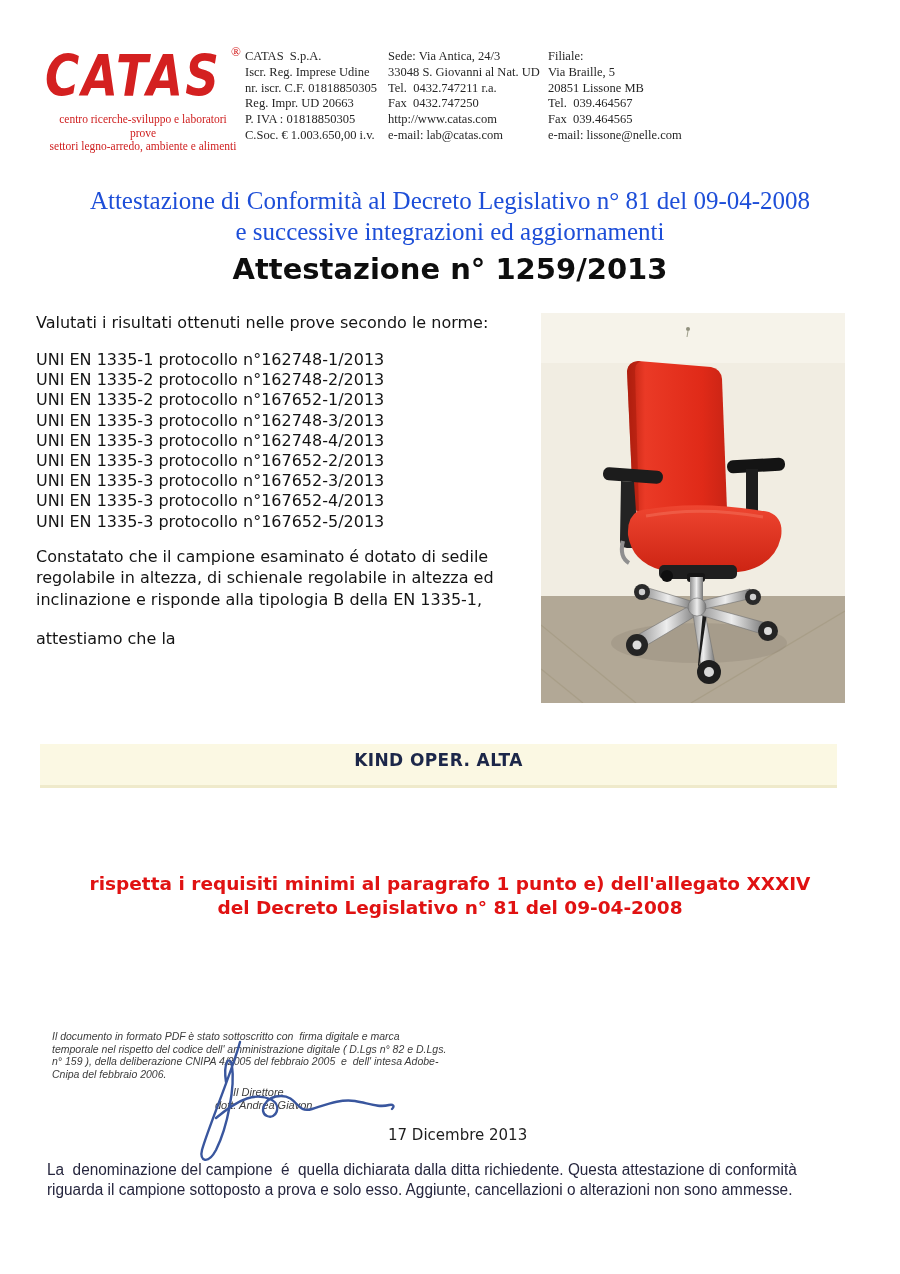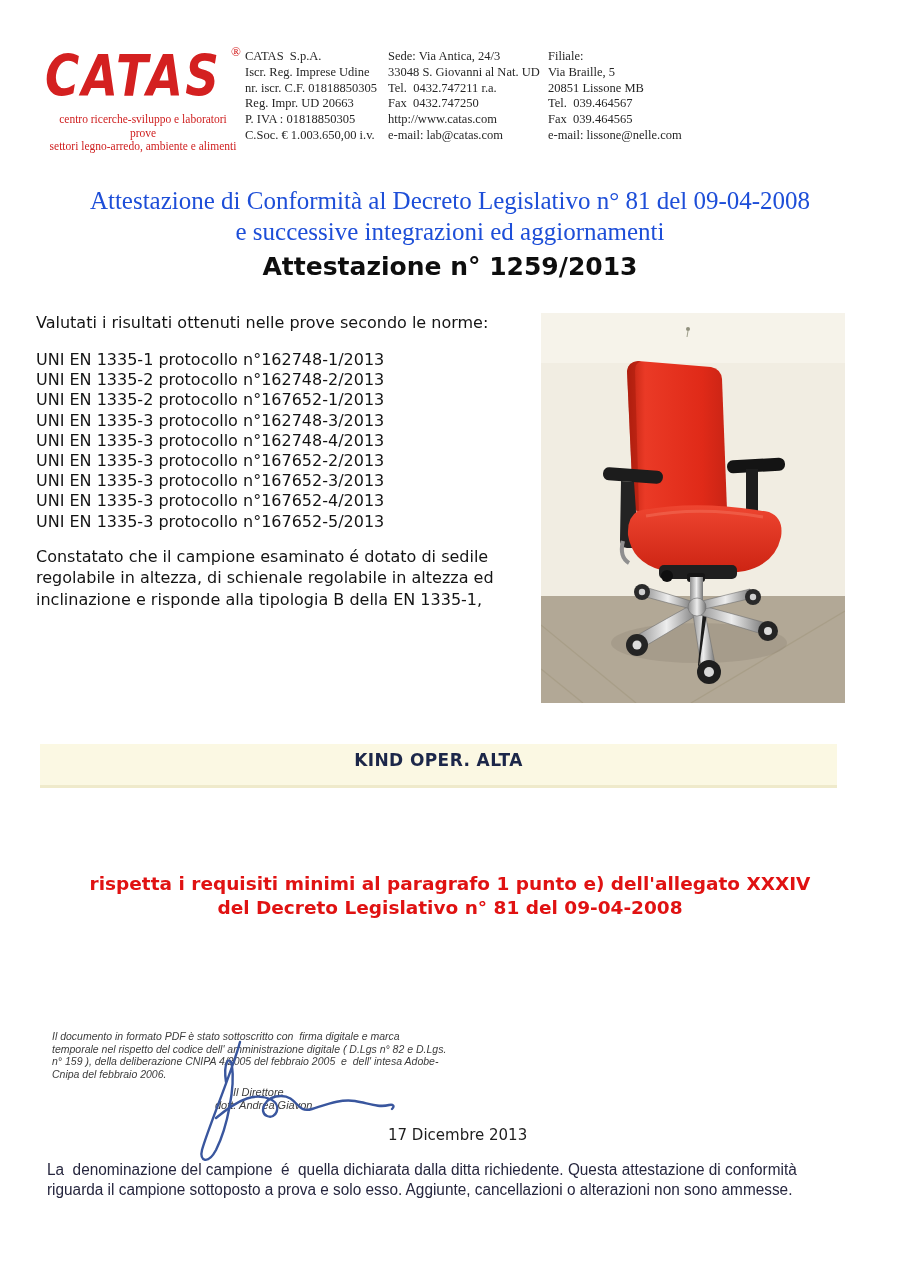--- a/index.html
+++ b/index.html
@@ -25,21 +25,21 @@
     font-size:11.5px; line-height:13.5px; color:#cf2020;
   }
   .hdr-col { position:absolute; top:3px; font-family:"Liberation Serif", serif; font-size:12.5px; line-height:15.8px; color:#262626; }
   .hdr-col.c1 { left:200px; }
   .hdr-col.c2 { left:343px; }
   .hdr-col.c3 { left:503px; }
 
   
   .title-block { position:absolute; left:0; top:185px; width:900px; text-align:center; }
   .title-serif { font-family:"Liberation Serif", serif; font-size:25px; line-height:31px; color:#1d4ed8; }
-  .title-bold  { margin-top:5px; font-family:"DejaVu Sans", sans-serif; font-weight:bold; font-size:25px; color:#0e0e0e; }
+  .title-bold  { margin-top:5px; font-family:"DejaVu Sans", sans-serif; font-weight:bold; font-size:29px; color:#0e0e0e; }
 
   
   .body-col { position:absolute; left:36px; top:312px; width:478px; font-size:16px; color:#141414; }
   .intro { line-height:21px; }
   .protocols { margin-top:17px; }
   .protocol-line { line-height:20.2px; white-space:nowrap; }
   .finding { margin-top:14px; line-height:21.6px; }
   .attest { margin-top:17px; line-height:21px; }
 
   
@@ -132,20 +132,21 @@
       <div class="protocol-line">UNI EN 1335-2 protocollo n°162748-2/2013</div>
       <div class="protocol-line">UNI EN 1335-2 protocollo n°167652-1/2013</div>
       <div class="protocol-line">UNI EN 1335-3 protocollo n°162748-3/2013</div>
       <div class="protocol-line">UNI EN 1335-3 protocollo n°162748-4/2013</div>
       <div class="protocol-line">UNI EN 1335-3 protocollo n°167652-2/2013</div>
       <div class="protocol-line">UNI EN 1335-3 protocollo n°167652-3/2013</div>
       <div class="protocol-line">UNI EN 1335-3 protocollo n°167652-4/2013</div>
       <div class="protocol-line">UNI EN 1335-3 protocollo n°167652-5/2013</div>
     </div>
     <div class="finding">Constatato che il campione esaminato é dotato di sedile regolabile in altezza, di schienale regolabile in altezza ed inclinazione e risponde alla tipologia B della EN 1335-1,</div>
+    <div class="attest">attestiamo che la</div>
   </div>
 
   <div class="photo" role="img" aria-label="Red upholstered office swivel chair with black armrests and chromed five-star base, photographed against a wall">
     <svg width="304" height="390" viewBox="0 0 304 390" xmlns="http://www.w3.org/2000/svg">
       <defs>
         <linearGradient id="gBack" x1="0" y1="0" x2="1" y2="0">
           <stop offset="0" stop-color="#b8200f"></stop>
             <stop offset="0.18" stop-color="#ea3a26"></stop>
           <stop offset="0.75" stop-color="#e02a18"></stop>
             <stop offset="1" stop-color="#c92415"></stop>

